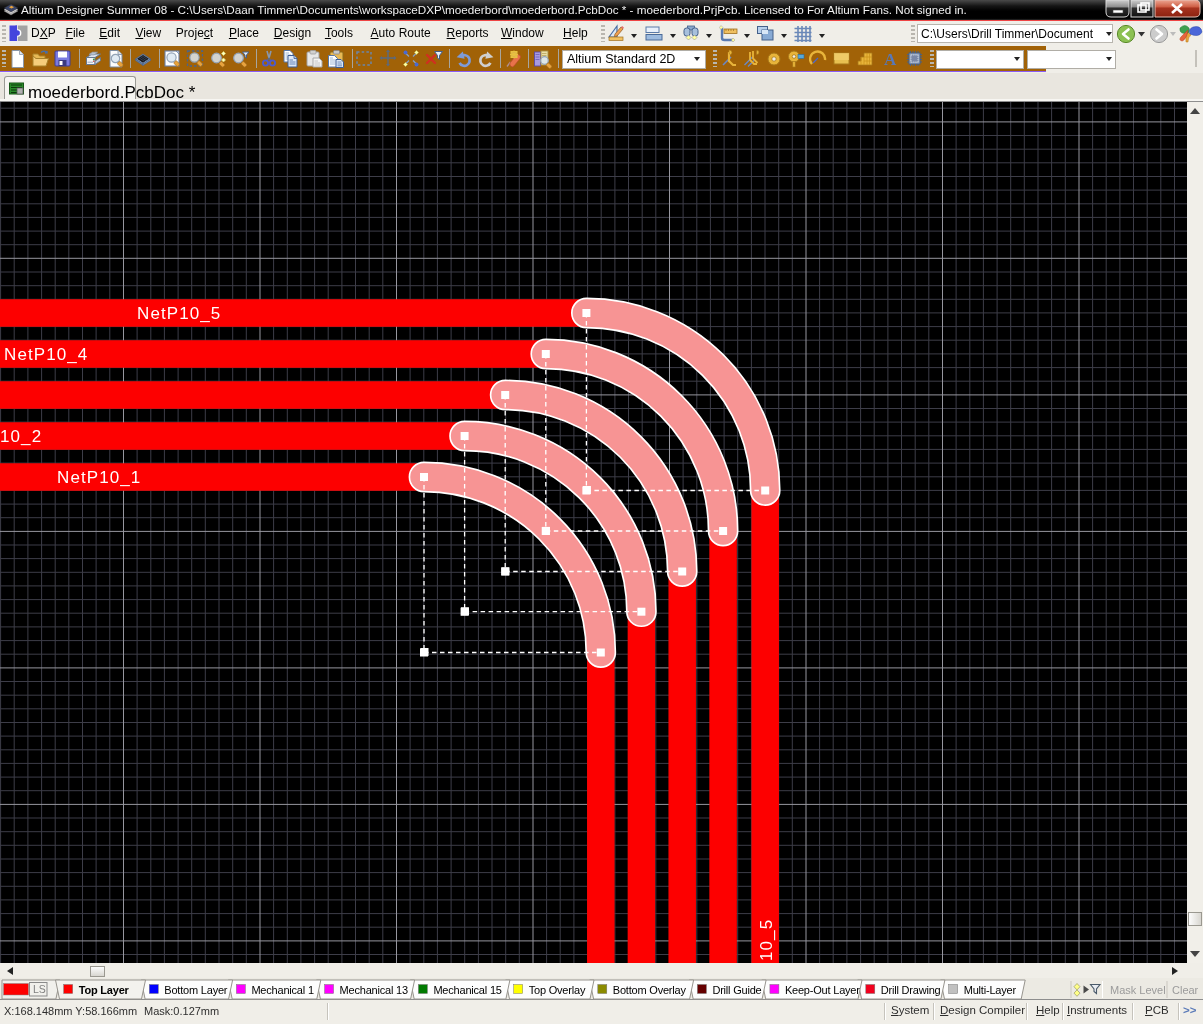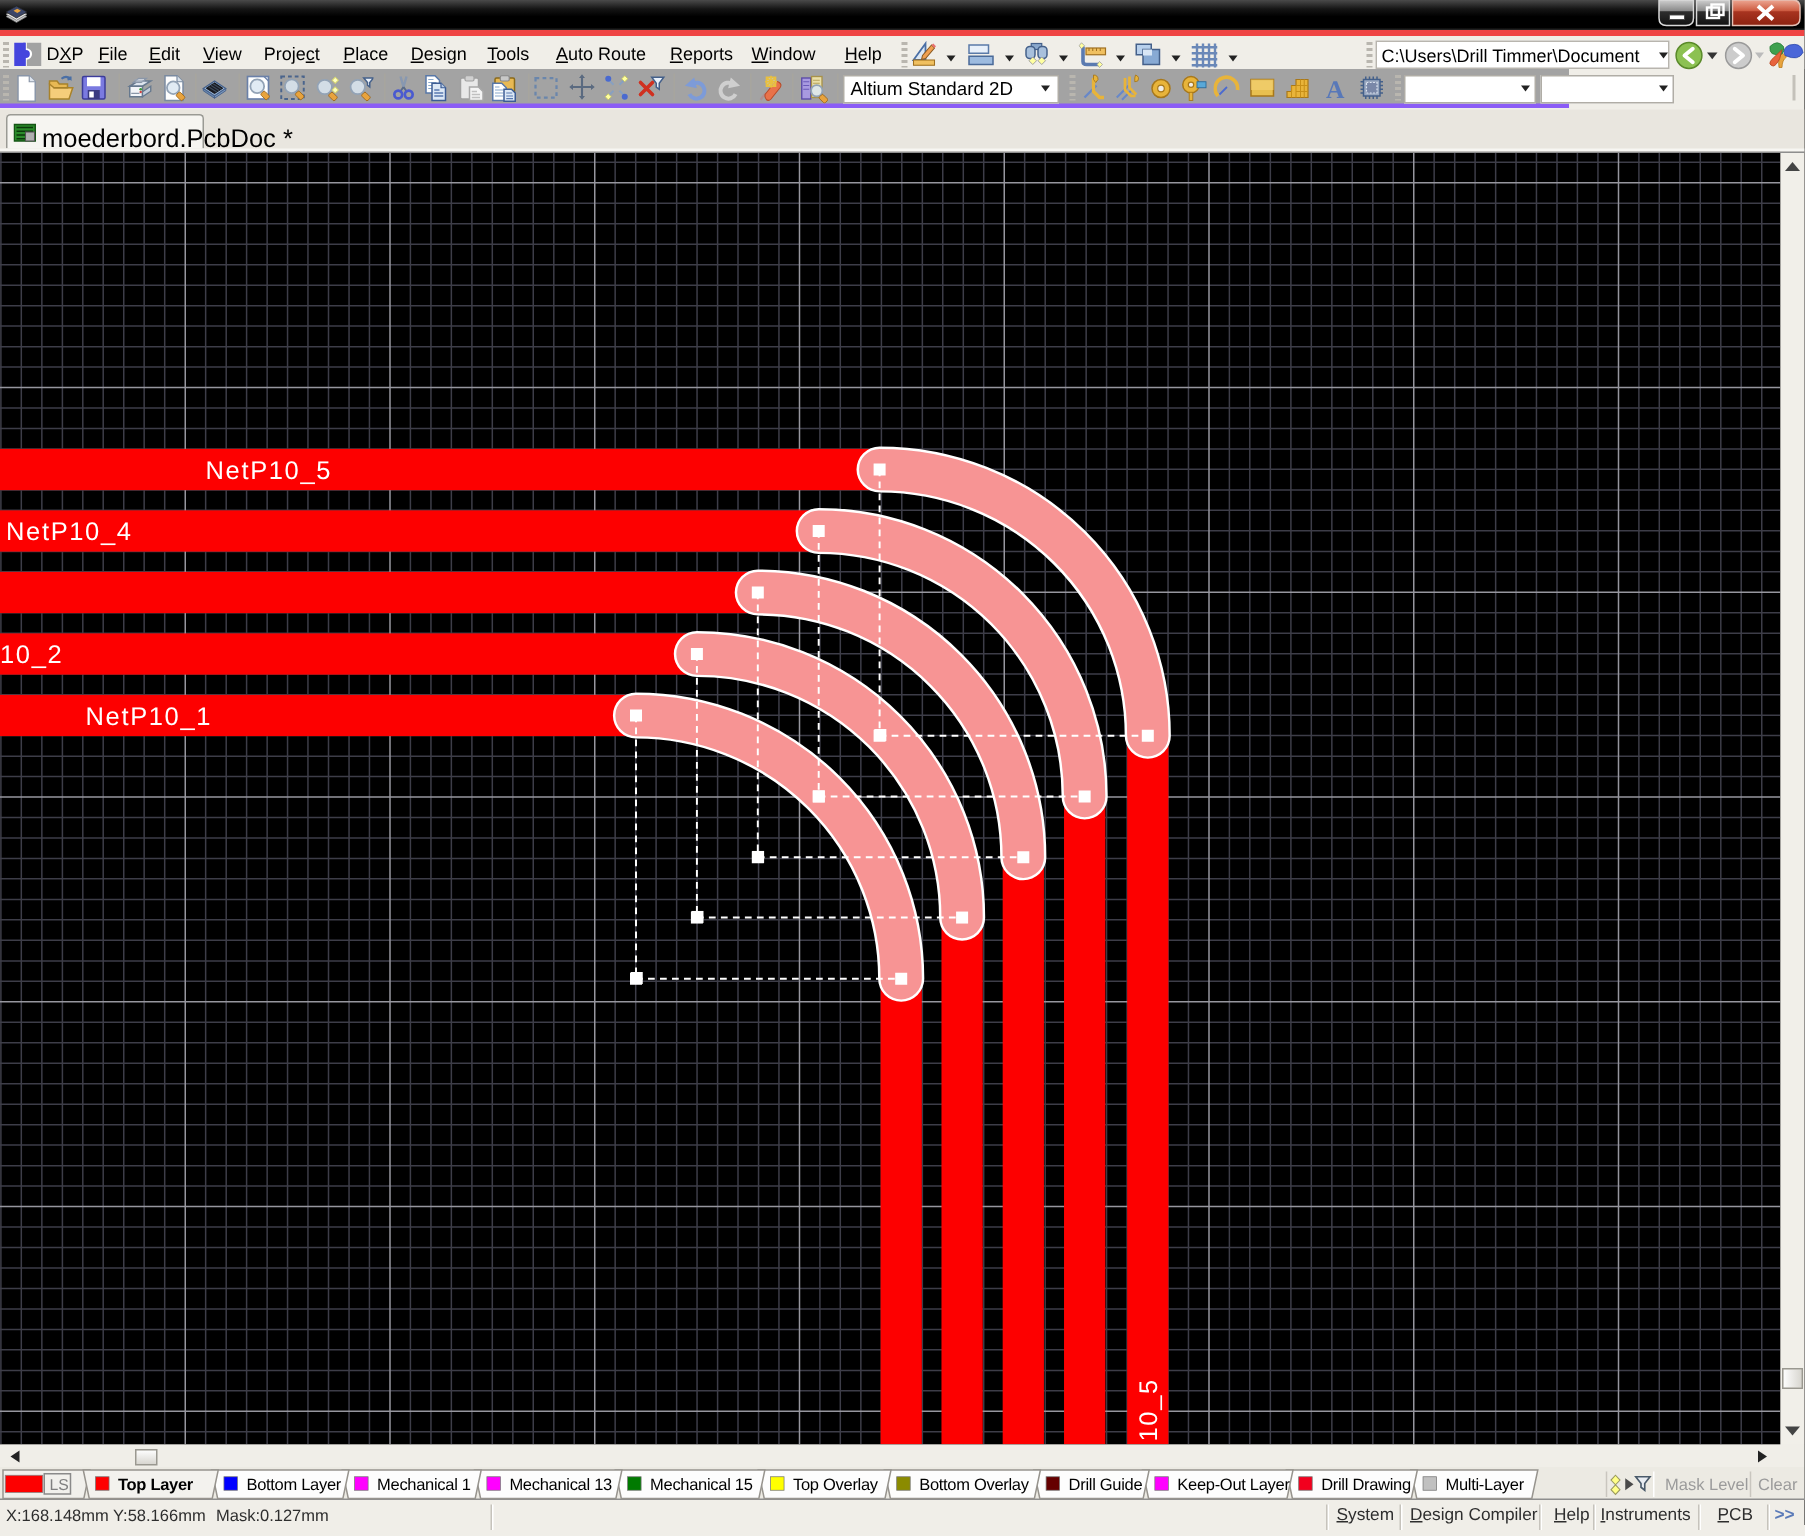--- a/index.html
+++ b/index.html
@@ -1,40 +1,41 @@
 <!DOCTYPE html>
 <html><head><meta charset="utf-8"><style>
 *{margin:0;padding:0;box-sizing:border-box}
 body{width:1203px;height:1024px;overflow:hidden;font-family:"Liberation Sans",sans-serif;background:#f0eee8;position:relative}
 #titlebar{position:absolute;left:0;top:0;width:1203px;height:20px;background:linear-gradient(#4a4a4a,#151515 30%,#000 55%,#000 92%,#2a2a2a);border-bottom:0}
 #titletxt{position:absolute;left:21px;top:3px;font-size:11.7px;font-weight:normal;color:#f2f2f2;white-space:nowrap;letter-spacing:0px}
-#menurow{position:absolute;left:0;top:20px;width:1203px;height:26px;background:#f0eee8;border-top:4px solid #ef4444}
+#menurow{position:absolute;left:0;top:20px;width:1203px;height:26px;background:#f0eee8;border-top:1px solid #ef4444}
 .mi{position:absolute;top:5px;font-size:12px;color:#000}
 .mi u{text-decoration:underline}
-#toolrow{position:absolute;left:0;top:46px;width:1046px;height:26px;background:#a3a3a3;border-bottom:3px solid #8b5cf6}
+#toolrow{position:absolute;left:0;top:46px;width:1046px;height:26px;background:#a16207;border-bottom:1px solid #8b5cf6}
 #tabbar{position:absolute;left:0;top:73px;width:1203px;height:29px;background:#e9e6df}
 #tabbar .shadow{position:absolute;left:0;bottom:0;width:1203px;height:1.5px;background:#8e8e8e}
 #tabbar .lite{position:absolute;left:0;bottom:1.5px;width:1203px;height:2px;background:#f7f6f2}
 #doctab{position:absolute;left:4px;top:3px;width:132px;height:23px;background:#f6f5f1;border:1px solid #9a9a94;border-bottom:0;border-radius:3px 3px 0 0}
 #canvas{position:absolute;left:0;top:102px;width:1187px;height:861px;background:#000;overflow:hidden}
 #vscroll{position:absolute;left:1187px;top:102px;width:16px;height:861px;background:#f1efe9}
 #hscroll{position:absolute;left:0;top:963px;width:1203px;height:15px;background:#f0eee8}
 #layertabs{position:absolute;left:0;top:978px;width:1203px;height:22px;background:#eceae3;border-bottom:1px solid #8e8e8e}
 #statusbar{position:absolute;left:0;top:1000px;width:1082px;height:24px;background:#f0eee8;font-size:11px;color:#2e2e2e}
 .sbtn{position:absolute;top:4px;font-size:11.5px;color:#2e2e2e}
 .sbtn u{text-decoration:underline}
 .vsep{position:absolute;top:3px;width:1px;height:17px;background:#c6c3bc;box-shadow:1px 0 0 #fff}
 </style></head><body>
 <div id="titlebar">
     <svg width="18" height="18" style="position:absolute;left:2px;top:1px" viewBox="0 0 18 18">
 <path d="M2 10 L9 6 L16 10 L9 14 Z" fill="#c8c8c8" stroke="#666" stroke-width="0.5"></path>
 <path d="M2 8.5 L9 4.5 L16 8.5 L9 12.5 Z" fill="#e8e8e8" stroke="#777" stroke-width="0.5"></path>
 <path d="M2 7 L9 3 L16 7 L9 11 Z" fill="#3c4668" stroke="#222" stroke-width="0.5"></path>
 <path d="M7 6.2 L9.5 4.8 L12 6.2 L9.5 7.6 Z" fill="#e8a33d"></path>
 </svg>
+    <div id="titletxt">Altium Designer Summer 08 - C:\Users\Daan Timmer\Documents\workspaceDXP\moederbord\moederbord.PcbDoc * - moederbord.PrjPcb. Licensed to For Altium Fans. Not signed in.</div>
     <svg width="97" height="19" viewBox="0 0 97 19" style="position:absolute;left:1105px;top:0">
 <defs>
 <linearGradient id="wb" x1="0" y1="0" x2="0" y2="1">
  <stop offset="0" stop-color="#cfcfcf"></stop>
           <stop offset="0.42" stop-color="#8a8a8a"></stop>
           <stop offset="0.46" stop-color="#2e2e2e"></stop>
           <stop offset="1" stop-color="#111"></stop>
 </linearGradient>
 <linearGradient id="wbr" x1="0" y1="0" x2="0" y2="1">
  <stop offset="0" stop-color="#eda692"></stop>

